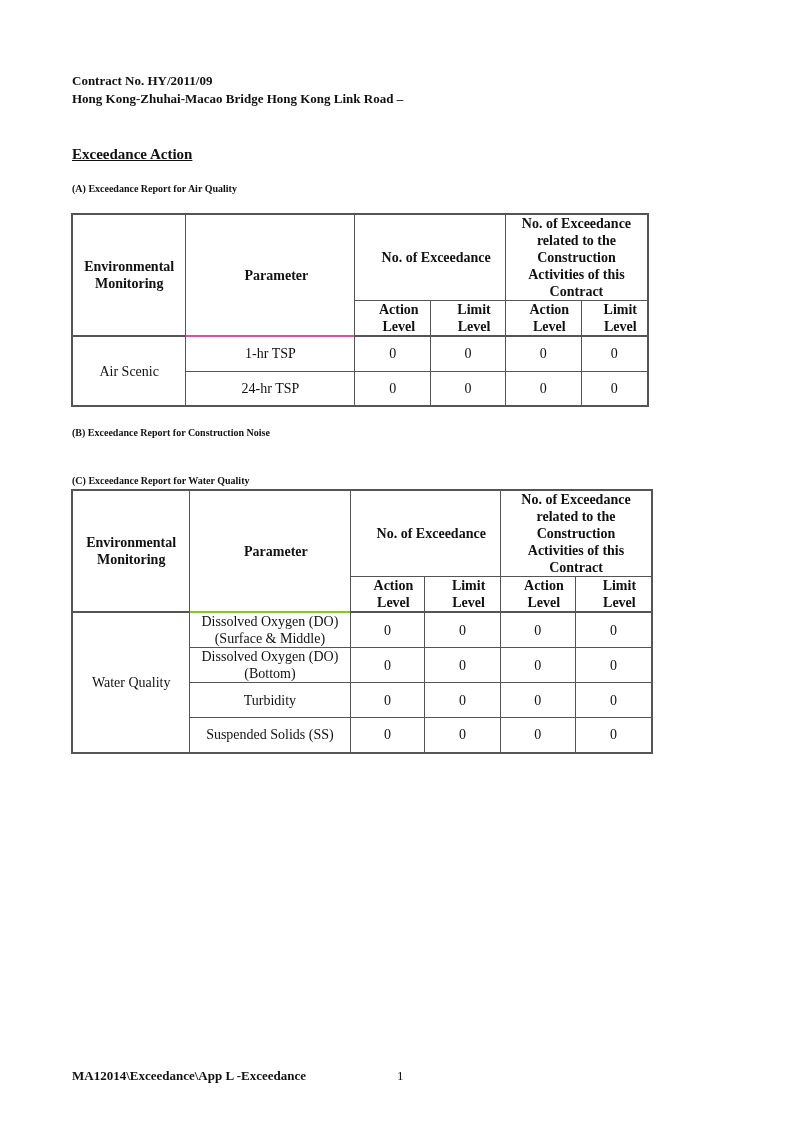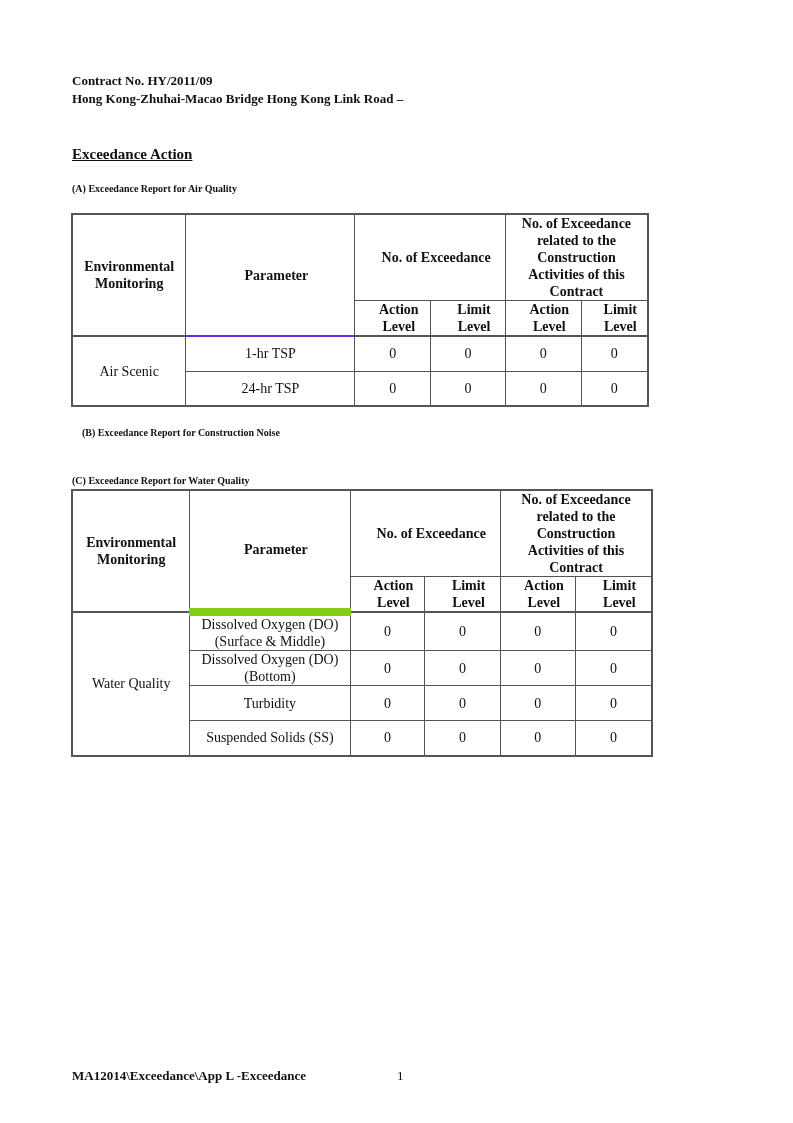--- a/index.html
+++ b/index.html
@@ -43,37 +43,37 @@
     <th colspan="2" style="padding:0 10px;">No. of Exceedance related to the Construction Activities of this Contract</th>
   </tr>
   <tr class="hdr-bottom" style="height:35px;">
     <th style="border-bottom:2px solid #555">Action Level</th>
     <th style="border-bottom:2px solid #555">Limit Level</th>
     <th style="border-bottom:2px solid #555">Action Level</th>
     <th style="border-bottom:2px solid #555">Limit Level</th>
   </tr>
   <tr style="height:35px;">
     <td rowspan="2" style="border-top:2px solid #555">Air Scenic</td>
-    <td style="border-top:2px solid #6d28d9">1-hr TSP</td>
+    <td style="border-top:2px solid #ec4899">1-hr TSP</td>
     <td style="border-top:2px solid #555">0</td>
     <td style="border-top:2px solid #555">0</td>
     <td style="border-top:2px solid #555">0</td>
     <td style="border-top:2px solid #555">0</td>
   </tr>
   <tr style="height:35px;">
     <td>24-hr TSP</td>
     <td>0</td>
     <td>0</td>
     <td>0</td>
     <td>0</td>
   </tr>
 </tbody>
   </table>
 
-<div class="abs sec" style="left:72px; top:424px;margin-left:10px;">
+<div class="abs sec" style="left:72px; top:424px;">
   <div>(B) Exceedance Report for Construction Noise</div>
 </div>
 
 <div class="abs sec" style="left:72px; top:472px;">(C) Exceedance Report for Water Quality</div>
 
 <table class="t" style="top:489px; width:582px;">
   <colgroup>
     <col style="width:118px">
       <col style="width:161px">
       <col style="width:75px">
@@ -89,21 +89,21 @@
     <th colspan="2" style="padding:0 10px;">No. of Exceedance related to the Construction Activities of this Contract</th>
   </tr>
   <tr style="height:34px;">
     <th style="border-bottom:2px solid #555">Action Level</th>
     <th style="border-bottom:2px solid #555">Limit Level</th>
     <th style="border-bottom:2px solid #555">Action Level</th>
     <th style="border-bottom:2px solid #555">Limit Level</th>
   </tr>
   <tr style="height:35px;">
     <td rowspan="4" style="border-top:2px solid #555">Water Quality</td>
-    <td style="border-top:8px solid #84cc16; padding:0 4px;">Dissolved Oxygen (DO) (Surface &amp; Middle)</td>
+    <td style="border-top:2px solid #84cc16; padding:0 4px;">Dissolved Oxygen (DO) (Surface &amp; Middle)</td>
     <td style="border-top:2px solid #555">0</td>
     <td style="border-top:2px solid #555">0</td>
     <td style="border-top:2px solid #555">0</td>
     <td style="border-top:2px solid #555">0</td>
   </tr>
   <tr style="height:35px;">
     <td style="padding:0 4px;">Dissolved Oxygen (DO) (Bottom)</td>
     <td>0</td>
     <td>0</td>
     <td>0</td>

